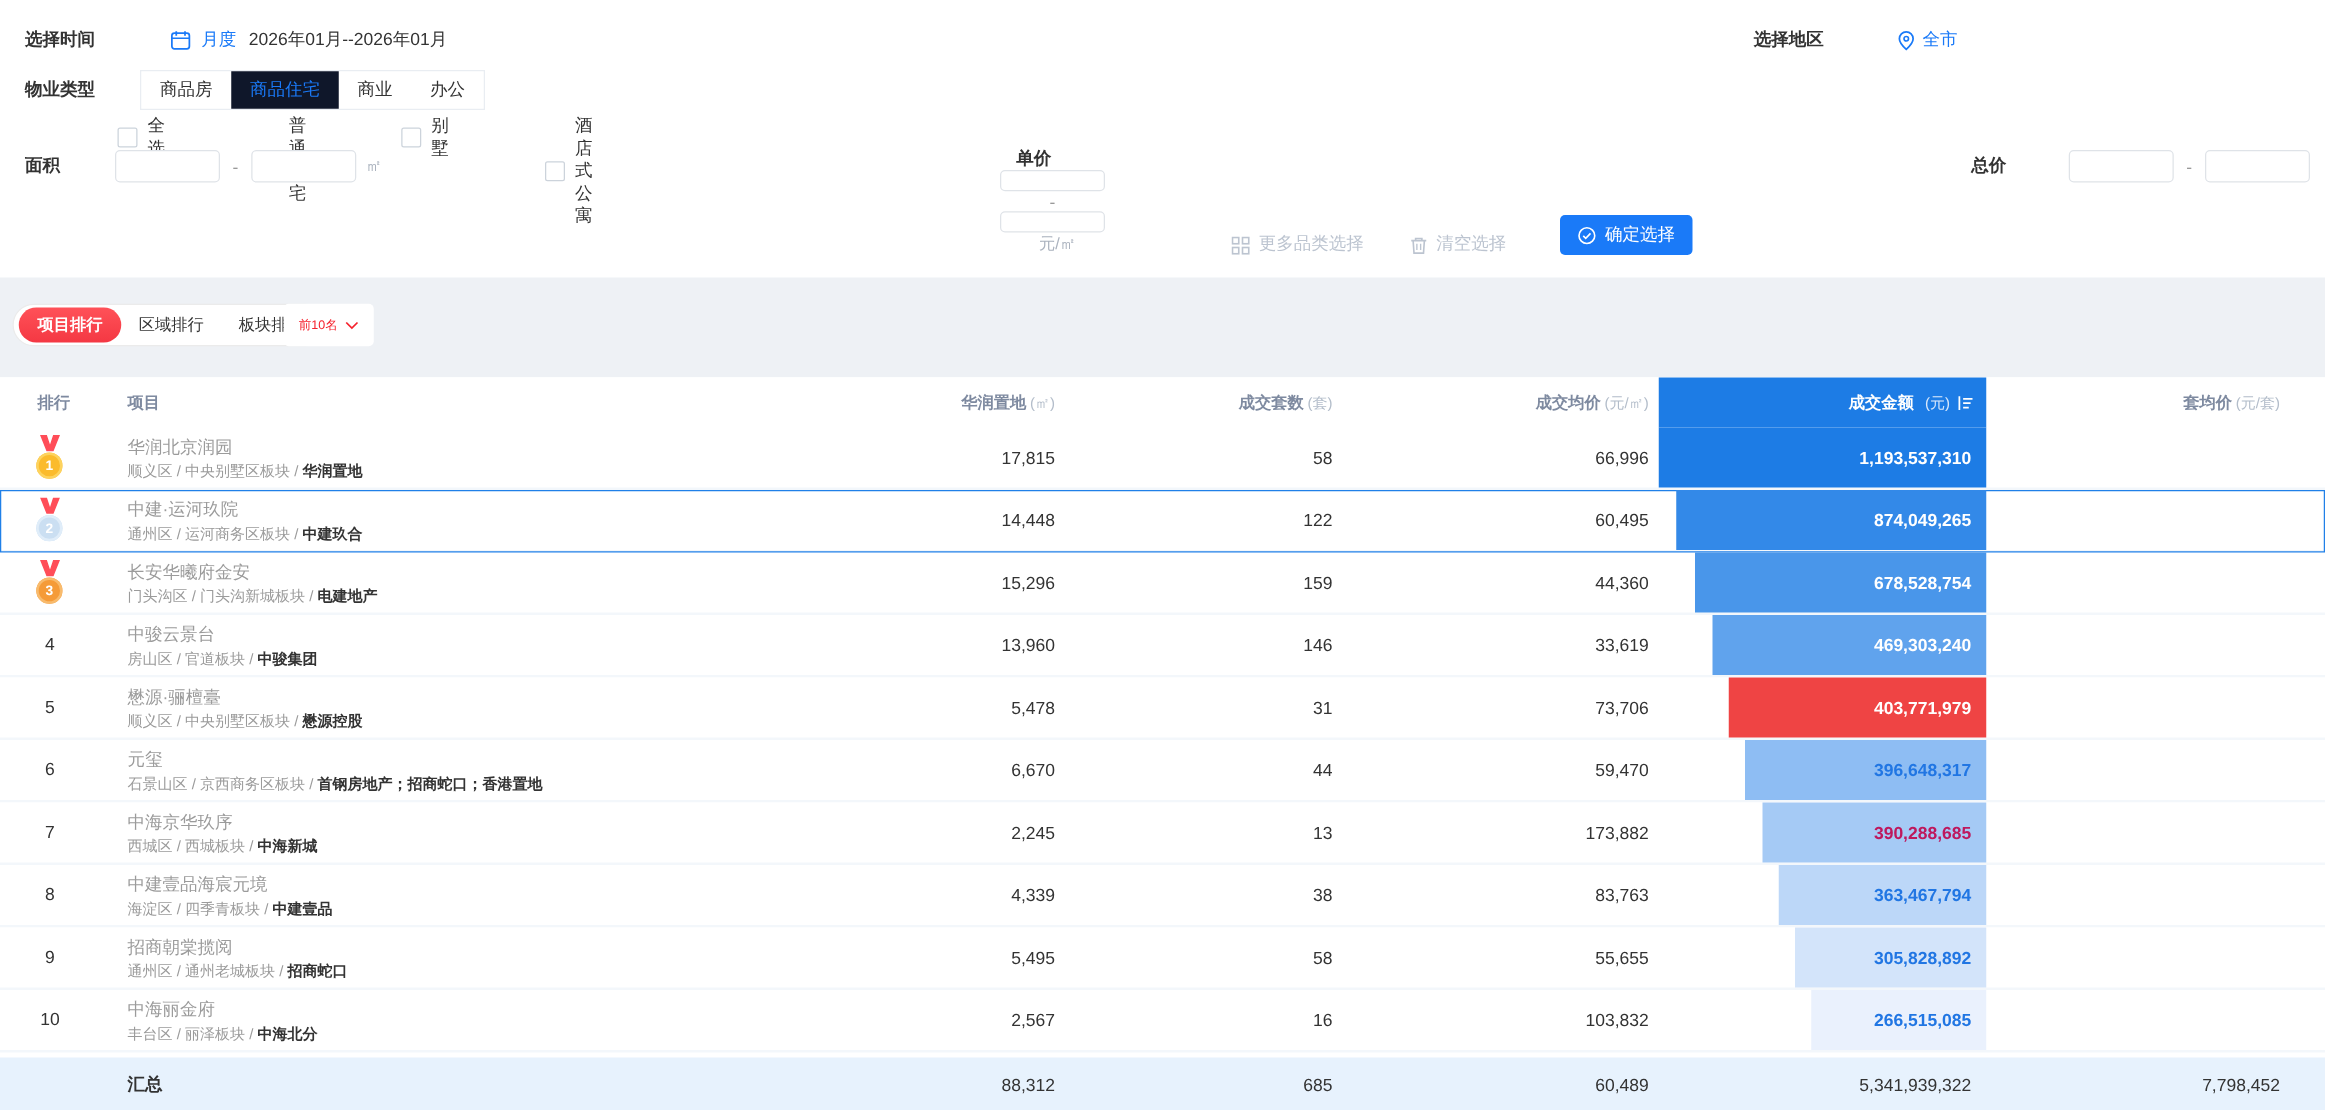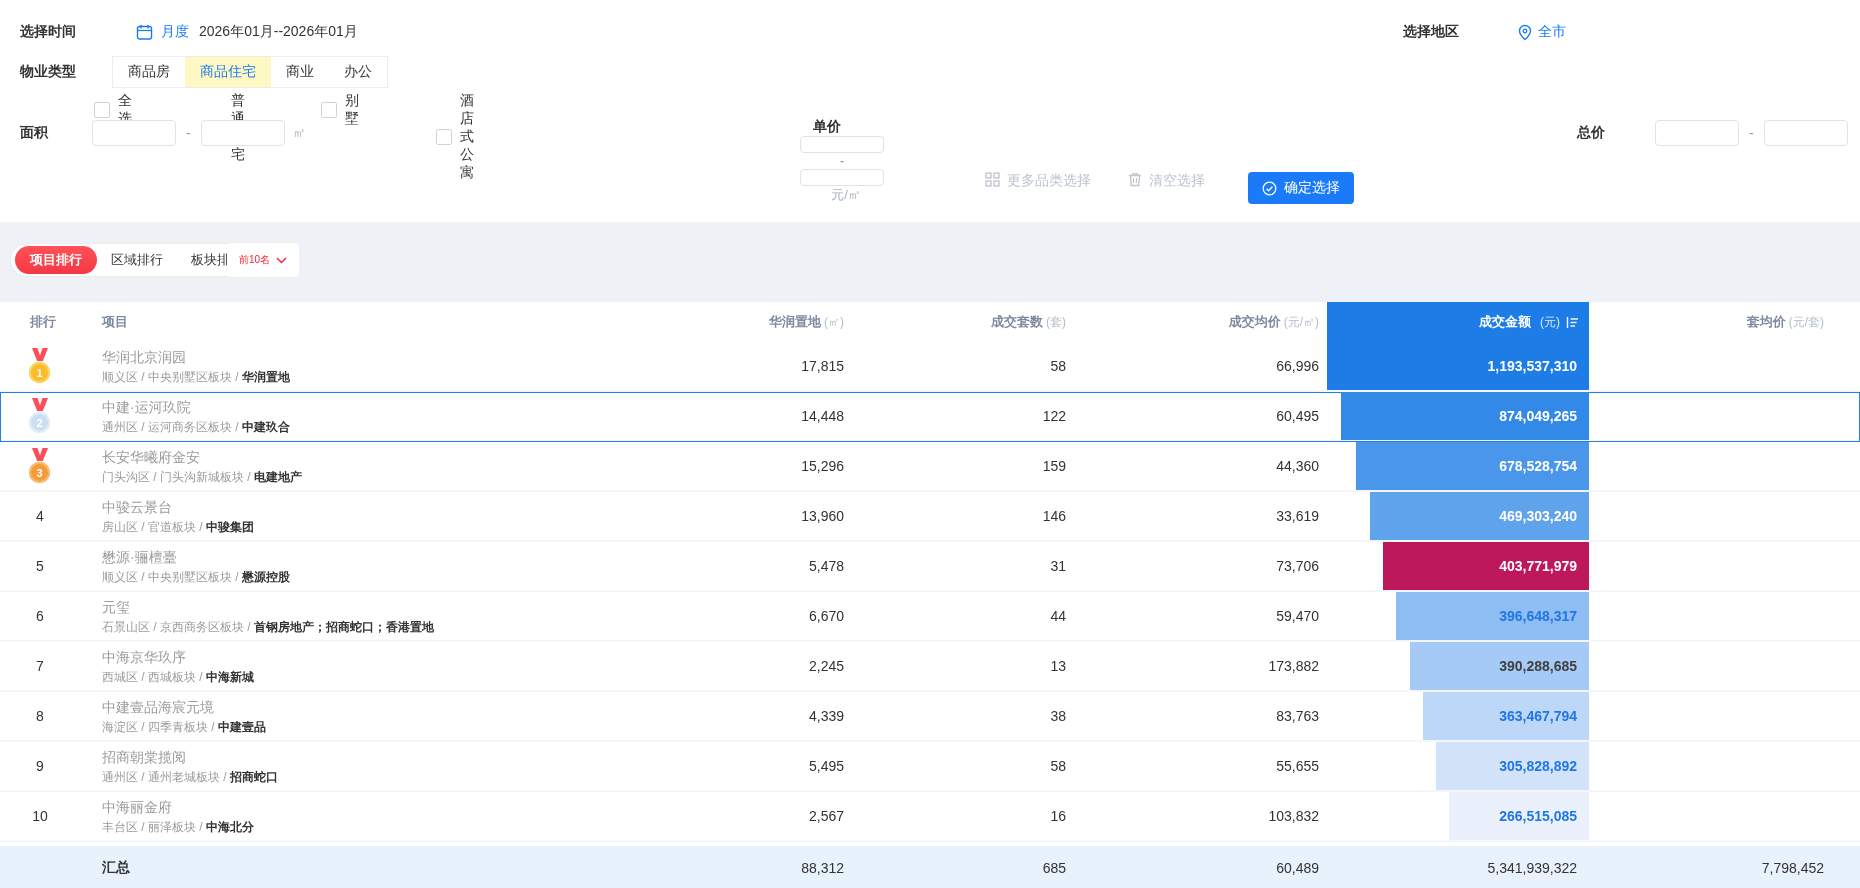--- a/index.html
+++ b/index.html
@@ -14,35 +14,35 @@
   .f-label{font-size:14px;color:#333;font-weight:600;}
   .blue-link{font-size:14px;color:#1a7af8;cursor:pointer;}
   .row-time{position:absolute;top:20px;left:20px;right:0;height:24px;display:flex;align-items:center;}
   .row-time .date-text{font-size:14px;color:#333;margin-left:10px;}
   .cal-icon{margin-left:60px;margin-right:8px;display:inline-flex;}
   .region-group{position:absolute;left:1383px;top:0;display:flex;align-items:center;height:24px;}
   .region-group .pin{margin-left:58px;margin-right:5px;display:inline-flex;}
   .row-type{position:absolute;top:56px;left:20px;display:flex;align-items:center;}
   .tab-group{margin-left:36px;display:flex;border:1px solid #e9edf2;background:#fff;height:30px;align-items:stretch;}
   .ptab{display:flex;align-items:center;padding:0 15px;font-size:14px;color:#333;cursor:pointer;}
-  .ptab.active{background:#fef9c3;color:#1a7af8;}
+  .ptab.active{background:#0f172a;color:#1a7af8;}
   .row-checks{position:absolute;top:92px;left:0;height:18px;}
   .chk-item{position:absolute;display:flex;align-items:center;gap:8px;cursor:pointer;}
   .chk-box{width:14px;height:14px;border:1px solid #ccd3db;border-radius:2px;background:#fff;flex:0 0 auto;}
   .chk-label{font-size:14px;color:#333;}
   .row-ranges{position:absolute;top:118px;left:0;height:30px;width:100%;}
   .range-group{position:absolute;top:0;display:flex;align-items:center;height:30px;}
   .range-input{width:84px;height:26px;border:1px solid #dfe3e8;border-radius:4px;background:#fff;box-sizing:border-box;outline:none;padding:0 8px;font-size:13px;color:#333;}
   .range-dash{margin:0 10px;color:#999;font-size:14px;}
   .range-unit{margin-left:8px;font-size:13px;color:#aab2be;}
   .g-area{left:20px;} .g-area .f-label{margin-right:44px;}
   .g-unitprice{left:800px;flex-direction:column;} .g-unitprice .f-label{margin-right:30px;}
   .g-totalprice{left:1577px;} .g-totalprice .f-label{margin-right:50px;}
   .row-actions{position:absolute;top:172px;left:0;height:32px;width:100%;}
-  .ghost-btn{position:absolute;top:0;height:32px;display:flex;align-items:flex-start;gap:7px;font-size:14px;color:#bcc4d0;cursor:pointer;}
+  .ghost-btn{position:absolute;top:0;height:32px;display:flex;align-items:flex-end;gap:7px;font-size:14px;color:#bcc4d0;cursor:pointer;}
   .btn-more{left:985px;} .btn-clear{left:1128px;}
   .confirm-btn{position:absolute;left:1248px;top:0;height:32px;padding:0 14px;background:#1a7af8;border:none;border-radius:4px;display:flex;align-items:center;gap:7px;color:#fff;font-size:14px;cursor:pointer;font-family:inherit;}
   
   .band{position:relative;width:100%;height:80px;background:#eef1f5;}
   .rank-tabs{position:absolute;left:10px;top:21px;height:34px;background:#fff;border:1px solid #ebebeb;border-radius:17px;display:flex;align-items:center;padding:0 4px;box-sizing:border-box;}
   .rtab{font-size:13px;color:#333;padding:0 14px;cursor:pointer;line-height:28px;}
   .rtab.active{background:linear-gradient(180deg,#ff5158,#f43843);color:#fff;border-radius:14px;padding:0 15px;font-weight:600;}
   .topn-box{position:absolute;left:227px;top:21px;height:34px;background:#fff;border-radius:4px;display:flex;align-items:center;padding:0 12px;gap:6px;cursor:pointer;}
   .topn-box span{font-size:10px;color:#f5222d;}
   
@@ -340,21 +340,21 @@
       <span class="rank-num">5</span>
     </div>
     <div class="c-project">
       <div class="p-name">懋源·骊檀臺</div>
       <div class="p-sub"><span class="p-region">顺义区 / 中央别墅区板块 / </span><b class="p-dev">懋源控股</b></div>
     </div>
     <div class="c-num c-area">5,478</div>
     <div class="c-num c-units">31</div>
     <div class="c-num c-avg">73,706</div>
     <div class="c-amount">
-      <div class="bar" style="width: 78.5%; background: #be185d;">
+      <div class="bar" style="width: 78.5%; background: #ef4444;">
             <span class="bar-val" style="color: rgb(255, 255, 255);">403,771,979</span>
           </div>
     </div>
     <div class="c-num c-per"></div>
   </div>
 
   <div class="trow grid-cols">
     <div class="c-rank">
       
       <span class="rank-num">6</span>
@@ -381,21 +381,21 @@
     </div>
     <div class="c-project">
       <div class="p-name">中海京华玖序</div>
       <div class="p-sub"><span class="p-region">西城区 / 西城板块 / </span><b class="p-dev">中海新城</b></div>
     </div>
     <div class="c-num c-area">2,245</div>
     <div class="c-num c-units">13</div>
     <div class="c-num c-avg">173,882</div>
     <div class="c-amount">
       <div class="bar" style="width: 68.5%; background: rgb(165, 202, 245);">
-            <span class="bar-val" style="color: #404040;">390,288,685</span>
+            <span class="bar-val" style="color: #be185d;">390,288,685</span>
           </div>
     </div>
     <div class="c-num c-per"></div>
   </div>
 
   <div class="trow grid-cols">
     <div class="c-rank">
       
       <span class="rank-num">8</span>
     </div>

